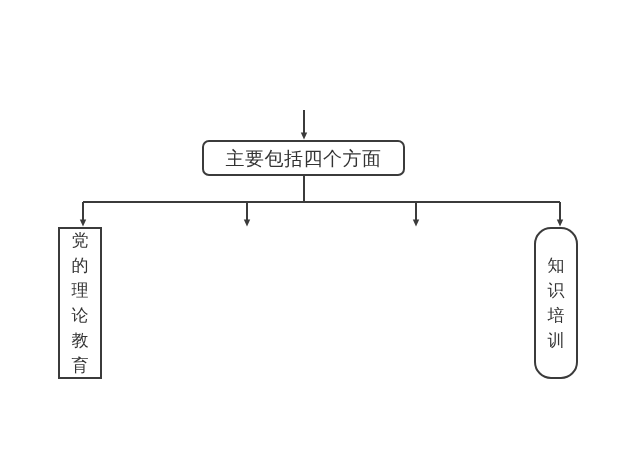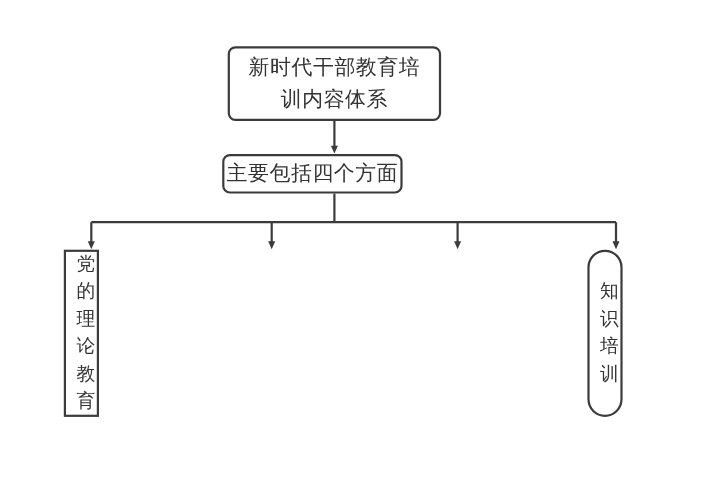--- a/index.html
+++ b/index.html
@@ -57,34 +57,33 @@
     letter-spacing: 0.5px;
   }
   #node-root .label {
     padding: 0 10px;
   }
 
   
   #node-sub {
     left: 202px;
     top: 140px;
-    width: 164px;
+    width: 203px;
     height: 36px;
     font-size: 19px;
     line-height: 24px;
     letter-spacing: 0.5px;
   }
 
   
   .leaf {
     top: 227px;
-    width: 32px;
+    width: 44px;
     height: 152px;
     font-size: 17px;
-    justify-content: flex-end;
   }
   .leaf .vlabel {
     display: block;
     width: 20px;
     font-size: 17px;
     line-height: 25px;
     letter-spacing: 0;
     word-break: break-all;
     white-space: normal;
     text-align: center;
@@ -112,23 +111,20 @@
     <line x1="304" y1="176" x2="304" y2="202" stroke="#3b3b3b" stroke-width="2"></line>
 
     <line x1="83" y1="202" x2="560" y2="202" stroke="#3b3b3b" stroke-width="2"></line>
 
     <line x1="83" y1="202" x2="83" y2="223" stroke="#3b3b3b" stroke-width="2" marker-end="url(#arrow)"></line>
     <line x1="247" y1="202" x2="247" y2="223" stroke="#3b3b3b" stroke-width="2" marker-end="url(#arrow)"></line>
     <line x1="416" y1="202" x2="416" y2="223" stroke="#3b3b3b" stroke-width="2" marker-end="url(#arrow)"></line>
     <line x1="560" y1="202" x2="560" y2="223" stroke="#3b3b3b" stroke-width="2" marker-end="url(#arrow)"></line>
   </svg>
 
-  <div class="node rounded" id="node-root">
-    <span class="label">新时代干部教育培训内容体系</span>
-  </div>
 
   <div class="node rounded" id="node-sub">
     <span class="label">主要包括四个方面</span>
   </div>
 
   <div class="node leaf" id="leaf-0">
     <span class="vlabel">党的理论教育</span>
   </div>
 
 

